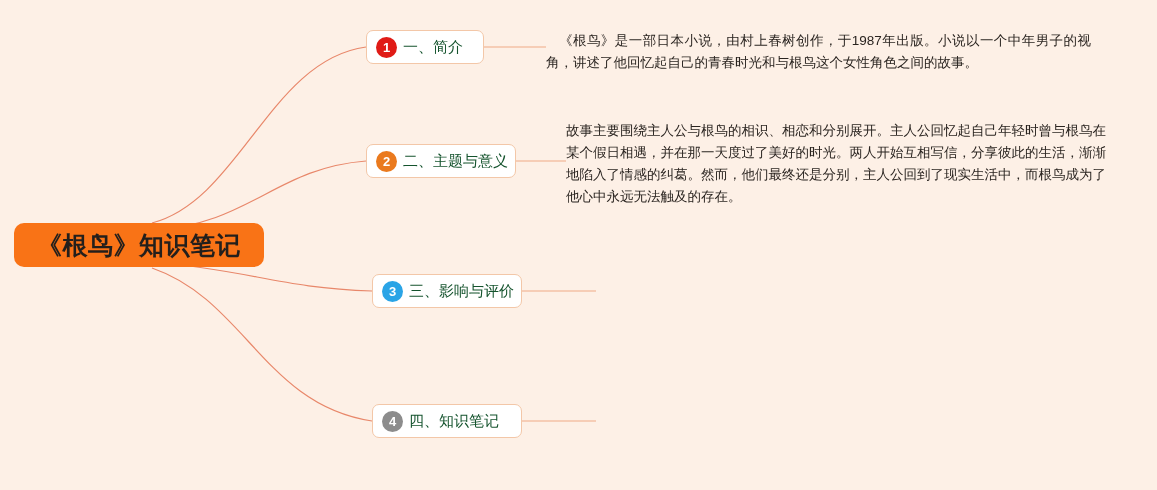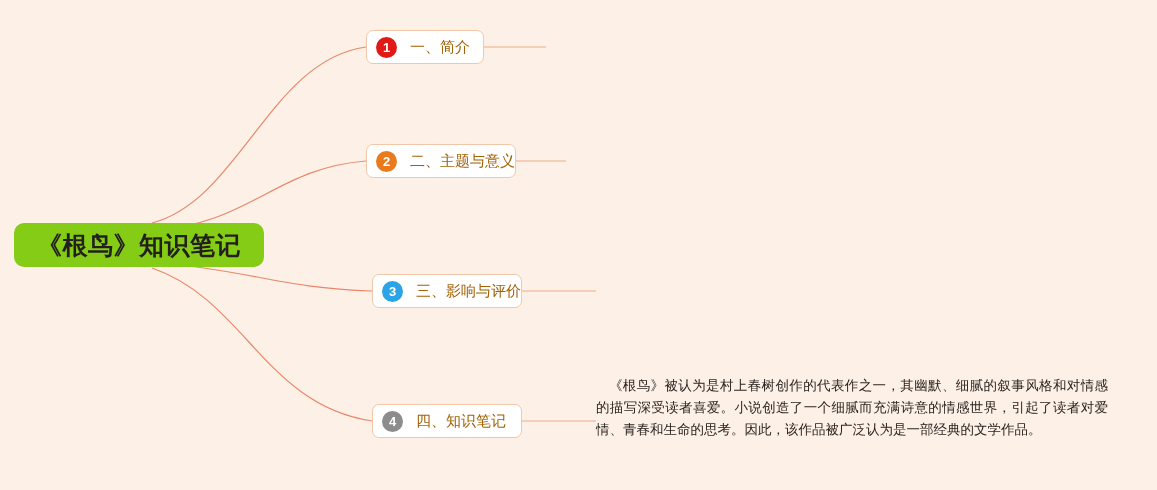--- a/index.html
+++ b/index.html
@@ -68,23 +68,23 @@
     flex: 0 0 21px;
     color: #ffffff;
     font-size: 13px;
     font-weight: bold;
     display: flex;
     align-items: center;
     justify-content: center;
     line-height: 1;
   }
   .branch-label {
-    margin-left: 13px;
+    margin-left: 6px;
     font-size: 15px;
-    color: #a16207;
+    color: #14532d;
     white-space: nowrap;
     font-weight: 500;
   }
 
   #node-1 { left: 366px; top: 30px;  width: 118px; }
   #node-2 { left: 366px; top: 144px; width: 150px; }
   #node-3 { left: 372px; top: 274px; width: 150px; }
   #node-4 { left: 372px; top: 404px; width: 150px; }
 
   
@@ -112,38 +112,39 @@
     <path d="M152,230 C250,225 275,168 366,161" fill="none" stroke="#e8876a" stroke-width="1.2"></path>
     <path d="M152,262 C250,270 280,288 372,291" fill="none" stroke="#e8876a" stroke-width="1.2"></path>
     <path d="M152,268 C245,300 265,405 372,421" fill="none" stroke="#e8876a" stroke-width="1.2"></path>
 
     <line x1="484" y1="47" x2="546" y2="47" stroke="#f6cdb6" stroke-width="2.2"></line>
     <line x1="516" y1="161" x2="566" y2="161" stroke="#f6cdb6" stroke-width="2.2"></line>
     <line x1="522" y1="291" x2="596" y2="291" stroke="#f6cdb6" stroke-width="2.2"></line>
     <line x1="522" y1="421" x2="596" y2="421" stroke="#f6cdb6" stroke-width="2.2"></line>
   </svg>
 
-  <div class="root-node" style="background: #84cc16;">
+  <div class="root-node" style="background: #f97316;">
     <span class="root-label" style="color: rgb(35, 31, 28);">《根鸟》知识笔记</span>
   </div>
 
   <div class="branch-node" id="node-1">
     <span class="branch-badge" style="background: rgb(224, 27, 22);">1</span>
     <span class="branch-label">一、简介</span>
   </div>
+  <div class="leaf-text indent-first" id="text-1">《根鸟》是一部日本小说，由村上春树创作，于1987年出版。小说以一个中年男子的视角，讲述了他回忆起自己的青春时光和与根鸟这个女性角色之间的故事。</div>
 
   <div class="branch-node" id="node-2">
     <span class="branch-badge" style="background: rgb(234, 122, 30);">2</span>
     <span class="branch-label">二、主题与意义</span>
   </div>
+  <div class="leaf-text" id="text-2">故事主要围绕主人公与根鸟的相识、相恋和分别展开。主人公回忆起自己年轻时曾与根鸟在某个假日相遇，并在那一天度过了美好的时光。两人开始互相写信，分享彼此的生活，渐渐地陷入了情感的纠葛。然而，他们最终还是分别，主人公回到了现实生活中，而根鸟成为了他心中永远无法触及的存在。</div>
 
   <div class="branch-node" id="node-3">
     <span class="branch-badge" style="background: rgb(42, 164, 230);">3</span>
     <span class="branch-label">三、影响与评价</span>
   </div>
 
   <div class="branch-node" id="node-4">
     <span class="branch-badge" style="background: rgb(140, 140, 140);">4</span>
     <span class="branch-label">四、知识笔记</span>
   </div>
-  <div class="leaf-text indent-first" id="text-4">《根鸟》被认为是村上春树创作的代表作之一，其幽默、细腻的叙事风格和对情感的描写深受读者喜爱。小说创造了一个细腻而充满诗意的情感世界，引起了读者对爱情、青春和生命的思考。因此，该作品被广泛认为是一部经典的文学作品。</div>
 
 </div>
 
 </body></html>

